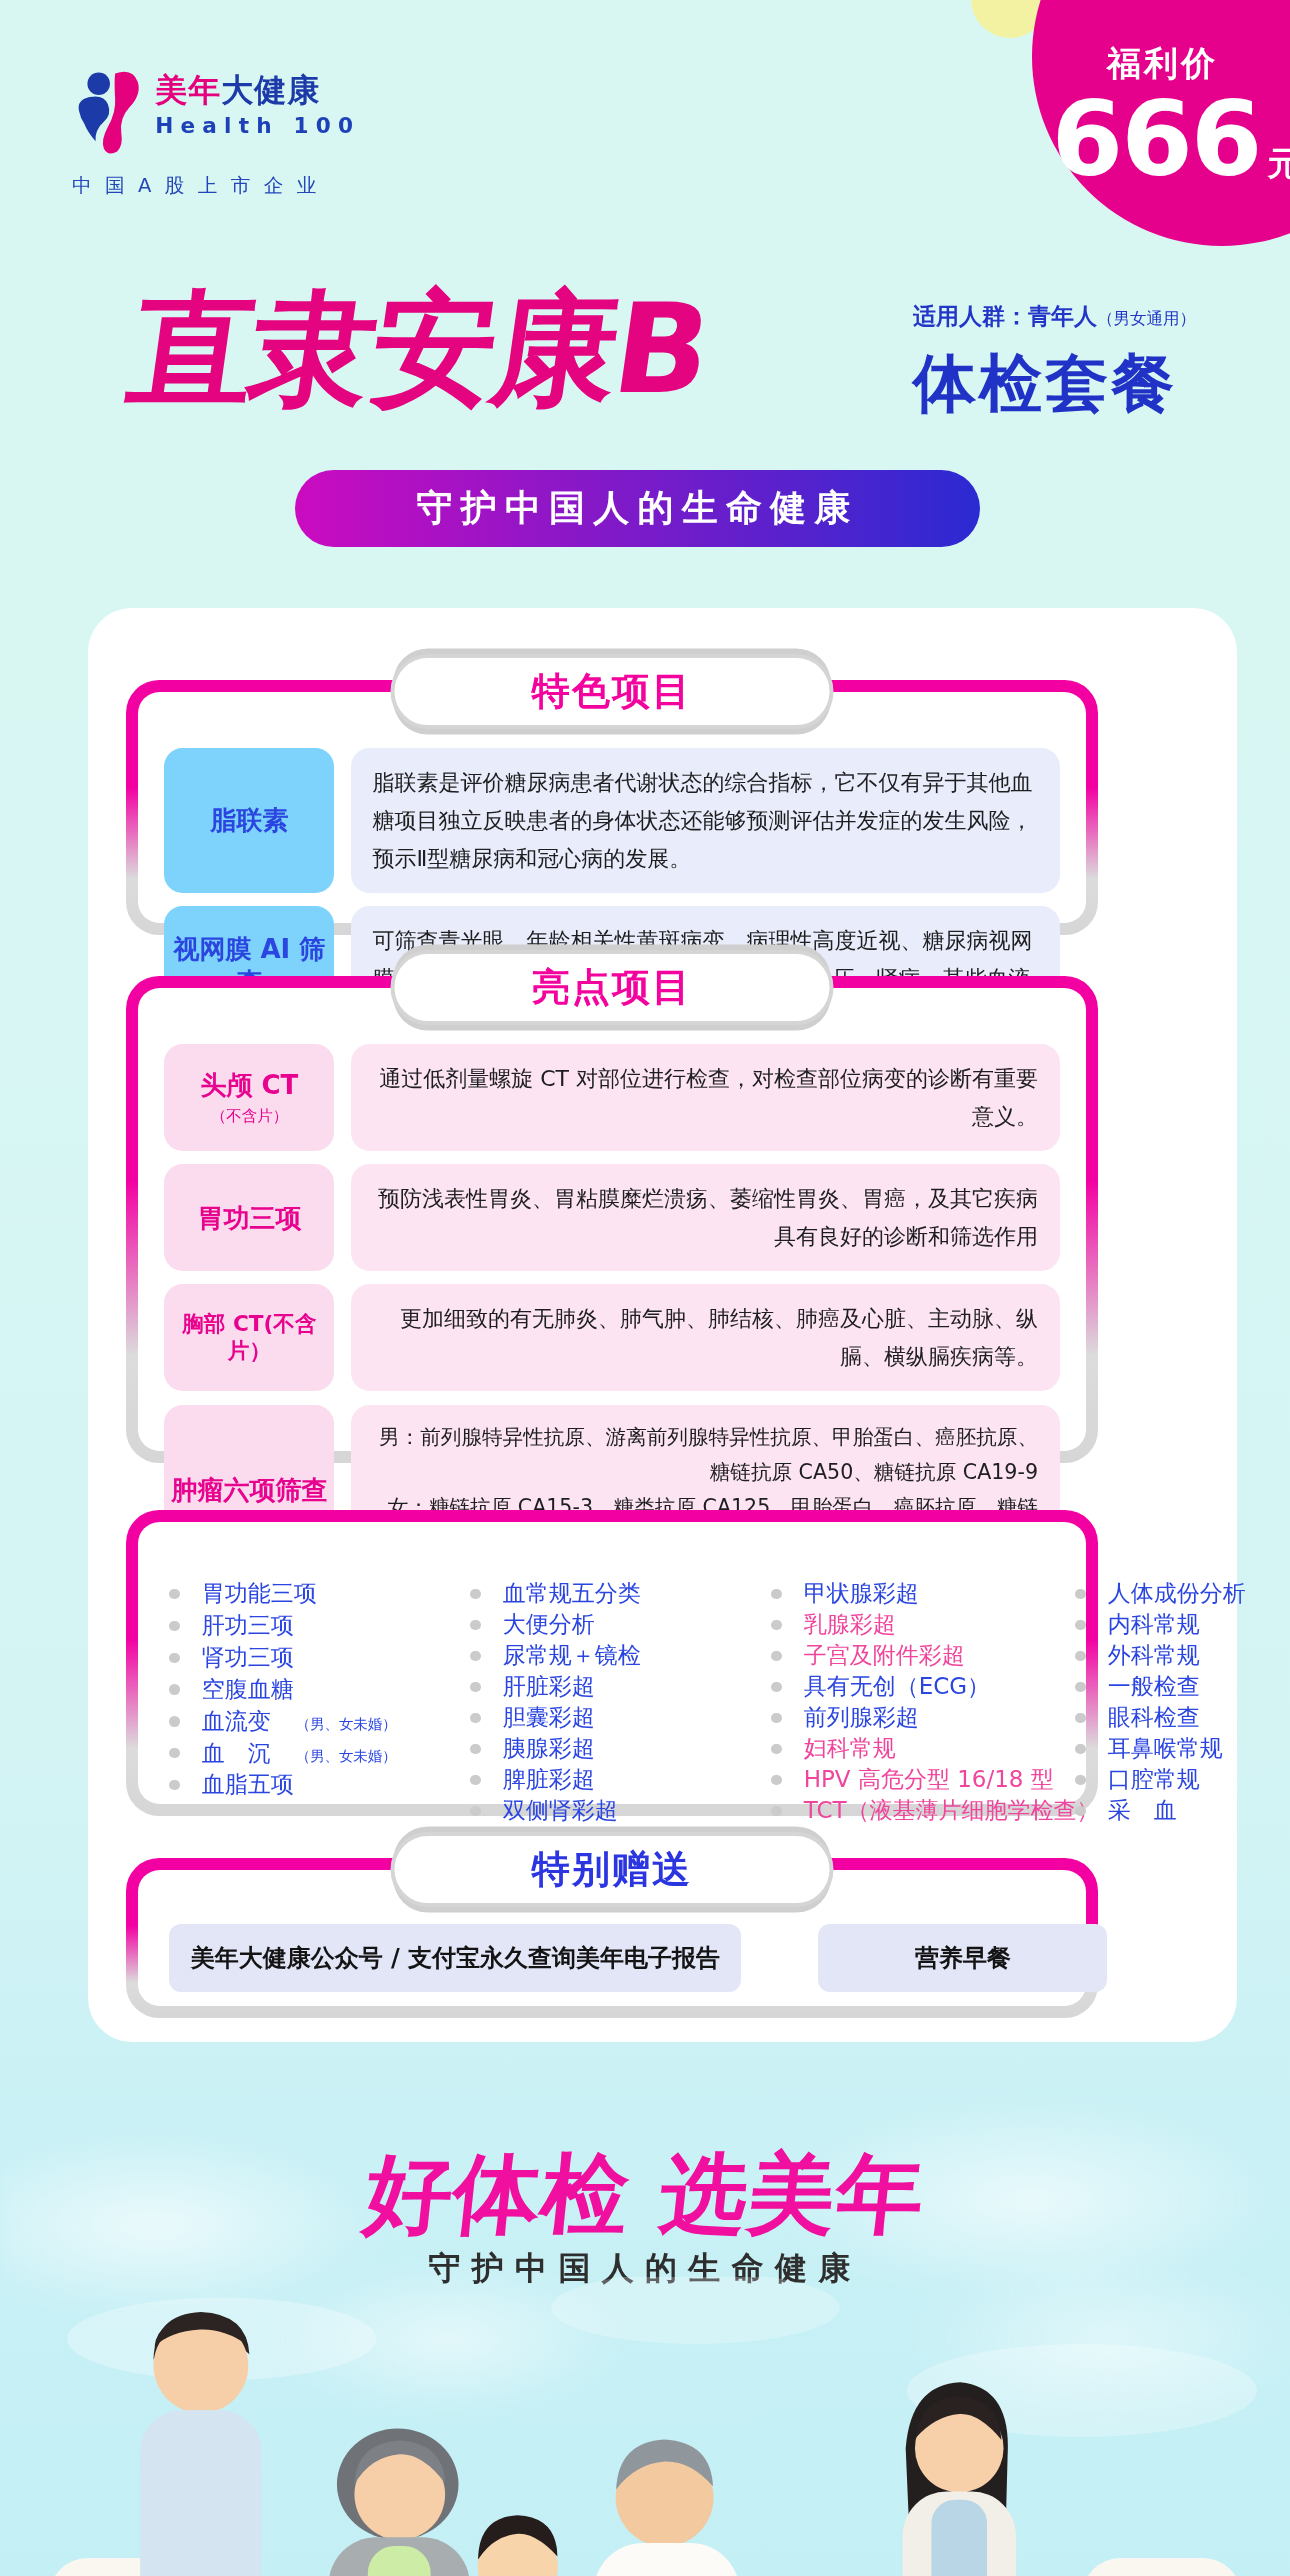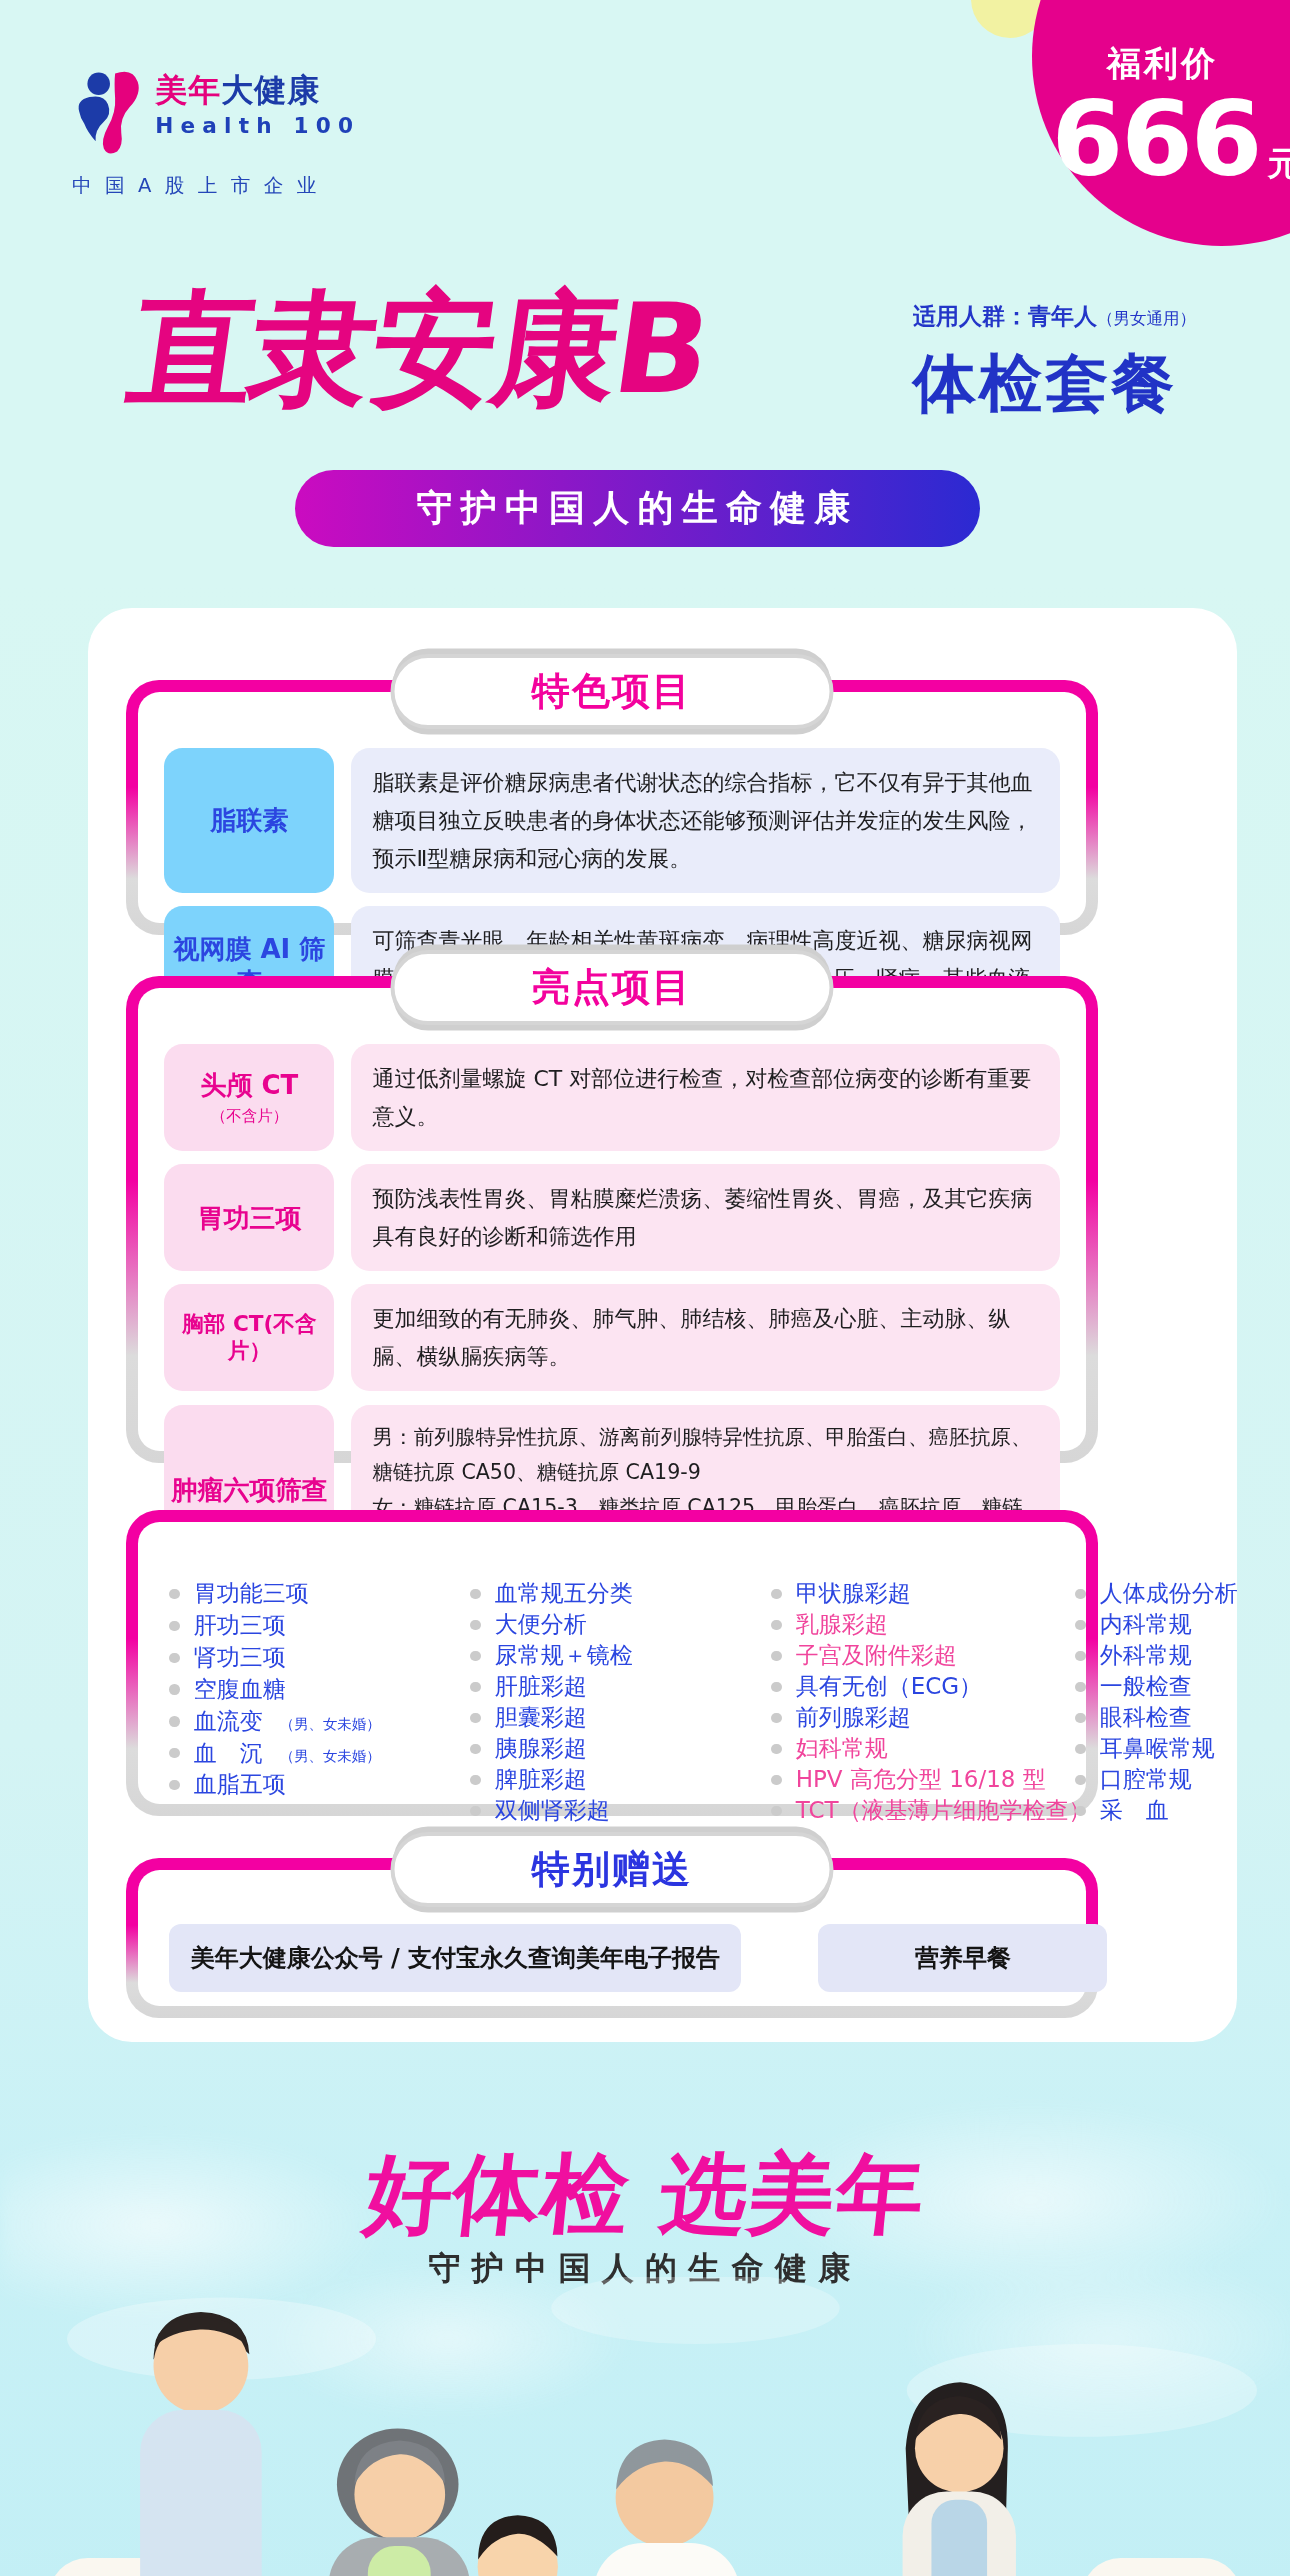--- a/index.html
+++ b/index.html
@@ -48,28 +48,28 @@
   .pill .stitle{font-size:38px;font-weight:900;letter-spacing:2.1px;}
   .t-pink{color:#f3029d;} .t-blue{color:#2b35e0;}
   .frame-content{padding:56px 26px 17.5px 26px;box-sizing:border-box;}
   .rowline{display:flex;gap:16.5px;margin-bottom:13.4px;align-items:stretch;}
   .row-label{flex:0 0 170px;border-radius:18.5px;display:flex;flex-direction:column;align-items:center;justify-content:center;
     text-align:center;padding:7.2px 5.2px;box-sizing:border-box;}
   .row-desc{flex:1;border-radius:18.5px;padding:15.5px 21.6px;box-sizing:border-box;font-size:22px;line-height:1.72;color:#1e1e20;}
   .lav .row-label{background:#7dd3fc;color:#2b46e0;}
   .lav .row-desc{background:#e9ecfa;}
   .pnk .row-label{background:#fbdcef;color:#e8038f;}
-  .pnk .row-desc{background:#fce4f2;}
+  .pnk .row-desc{background:#fce4f2;text-align:right;}
   .row-label .lab{font-size:26px;font-weight:700;line-height:1.25;}
   .row-label .lab-note{font-size:15.5px;font-weight:500;margin-top:4.1px;}
   .tight{font-size:20.6px;line-height:1.7;}
   
   .pub-grid{display:grid;grid-template-columns:301px 301px 304px auto;padding:56px 10.3px 15.5px 31px;}
   .pub-col{display:flex;flex-direction:column;justify-content:space-between;height:222px;}
-  .pub-item{display:flex;align-items:baseline;gap:14px;white-space:nowrap;}
+  .pub-item{display:flex;align-items:baseline;gap:22px;white-space:nowrap;}
   .bullet{flex:0 0 auto;width:10.3px;height:10.3px;border-radius:50%;background:#cbcbcb;position:relative;top:-2.1px;}
   .pub-item .txt{font-size:23px;color:#2b46e0;font-weight:500;}
   .pub-item .pinktxt{color:#f0459c;}
   .pub-item .inote{font-size:14.4px;color:#2b46e0;margin-left:3.1px;}
   
   .gift-row{display:flex;gap:77px;padding:54px 28px 15.5px 31px;}
   .gift-box{background:#e3e6f7;border-radius:12px;height:68px;display:flex;align-items:center;justify-content:center;
     font-size:24px;font-weight:700;color:#141414;padding:0 20.6px;box-sizing:border-box;white-space:nowrap;}
   .gift-1{flex:0 0 572px;}
   .gift-2{flex:0 0 289px;}

